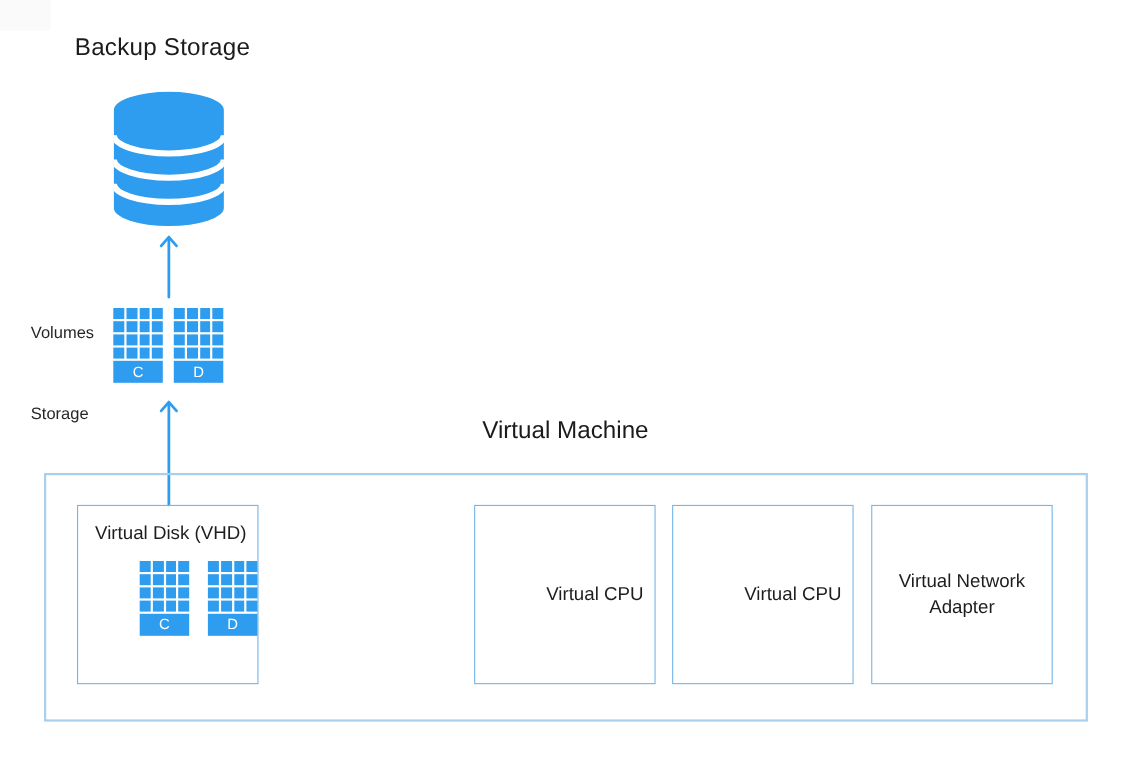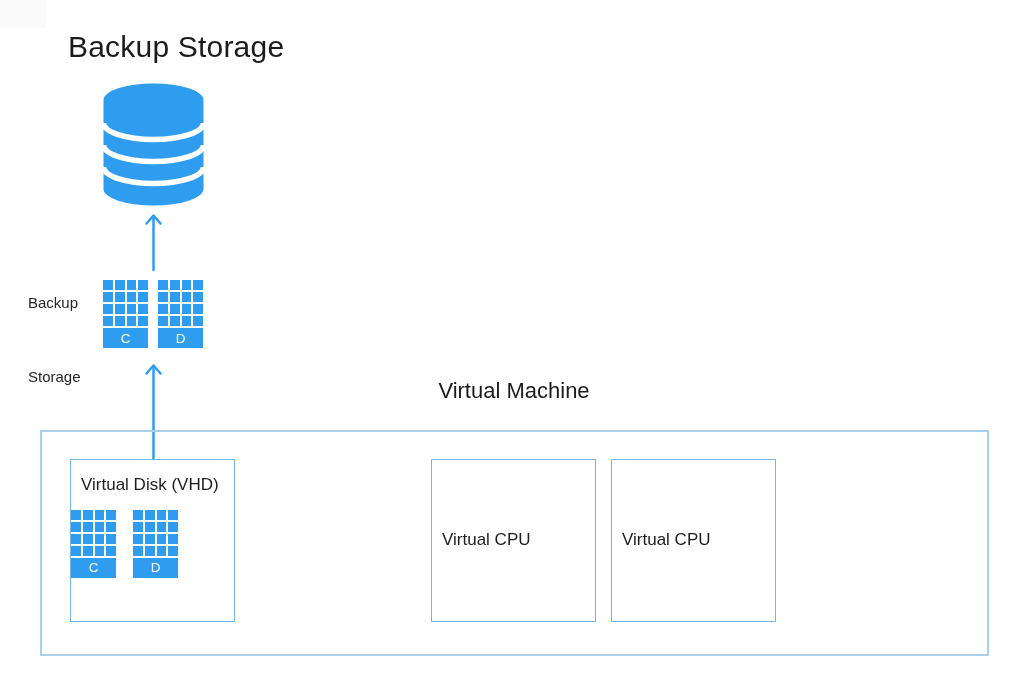--- a/index.html
+++ b/index.html
@@ -2,40 +2,40 @@
 <html><head>
 <meta charset="utf-8">
 <style>
   html,body{margin:0;padding:0;background:#fff;}
   .canvas{
     position:relative;width:1024px;height:692px;background:#ffffff;
     font-family:"Liberation Sans",sans-serif;color:#1d1d1d;overflow:hidden;
     --blue:#2E9CEF;--inner-border:#74B6EA;--outer-border:#A9CFEC;
   }
   .corner-artifact{position:absolute;left:0;top:0;width:46px;height:28px;background:#fafafa;}
-  .backup-title{position:absolute;left:68px;top:30px;font-size:30px;letter-spacing:.2px;color:#1b1b1b;}
+  .backup-title{position:absolute;left:68px;top:30px;font-size:22px;letter-spacing:.2px;color:#1b1b1b;}
   .db-icon{position:absolute;left:103px;top:83px;}
   .connector-layer{position:absolute;left:0;top:0;pointer-events:none;}
   .vol-label{position:absolute;left:28px;font-size:15px;color:#262626;}
   .vol-label.volumes{top:294px;}
   .vol-label.storage{top:328px;margin-top:40px;}
   .disk-grid{width:45px;}
   .disk-grid.abs{position:absolute;top:280px;}
   .disk-grid.abs.pos-c{left:103px;}
   .disk-grid.abs.pos-d{left:158px;}
   .grid-cells{display:grid;grid-template-columns:repeat(4,1fr);grid-auto-rows:1fr;gap:2px;height:46px;}
   .grid-cells .cell{background:var(--blue);}
   .disk-bar{margin-top:2px;height:20px;background:var(--blue);color:#fff;font-size:13.5px;
     display:flex;align-items:center;justify-content:center;}
   .vm-title{position:absolute;left:0;top:378px;width:1028px;text-align:center;font-size:22px;color:#1b1b1b;}
   .vm-box{position:absolute;left:40px;top:430px;width:945px;height:222px;
     border:2px solid var(--outer-border);box-sizing:content-box;}
   .component{position:absolute;top:27px;width:165px;height:163px;box-sizing:border-box;
     border:1.5px solid var(--inner-border);display:flex;flex-direction:column;
-    align-items:flex-start;justify-content:center;text-align:center;
+    align-items:flex-end;justify-content:center;text-align:center;
     font-size:17px;line-height:1.35;color:#1d1d1d;}
   .component .title{padding:0 10px;}
   .component.c0{left:28px;justify-content:flex-start;padding-top:14px;}
   .component.c1{left:210px;}
   .component.c2{left:389px;}
   .component.c3{left:569px;}
   .component.c4{left:750px;}
   .vhd-grids{display:flex;gap:17px;margin-top:13px;}
 </style>
 </head>
@@ -62,21 +62,21 @@
         <line x1="153.5" y1="270" x2="153.5" y2="218"></line>
         <polyline points="146.5,223.5 153.5,215.5 160.5,223.5"></polyline>
       </g>
       <g>
         <line x1="153.5" y1="459" x2="153.5" y2="368"></line>
         <polyline points="146.5,373.5 153.5,365.5 160.5,373.5"></polyline>
       </g>
     </g>
   </svg>
 
-  <div class="vol-label volumes">Backup</div>
+  <div class="vol-label volumes">Volumes</div>
   <div class="vol-label storage">Storage</div>
 
   <div class="disk-grid abs pos-c">
     <div class="grid-cells">
         <div class="cell"></div>
         <div class="cell"></div>
         <div class="cell"></div>
         <div class="cell"></div>
         <div class="cell"></div>
         <div class="cell"></div>
@@ -169,15 +169,18 @@
 
 
     <div class="component c2">
       <div class="title">Virtual CPU</div>
     </div>
 
     <div class="component c3">
       <div class="title">Virtual CPU</div>
     </div>
 
+    <div class="component c4">
+      <div class="title">Virtual Network Adapter</div>
+    </div>
 
   </div>
 </div>
 
 </body></html>

